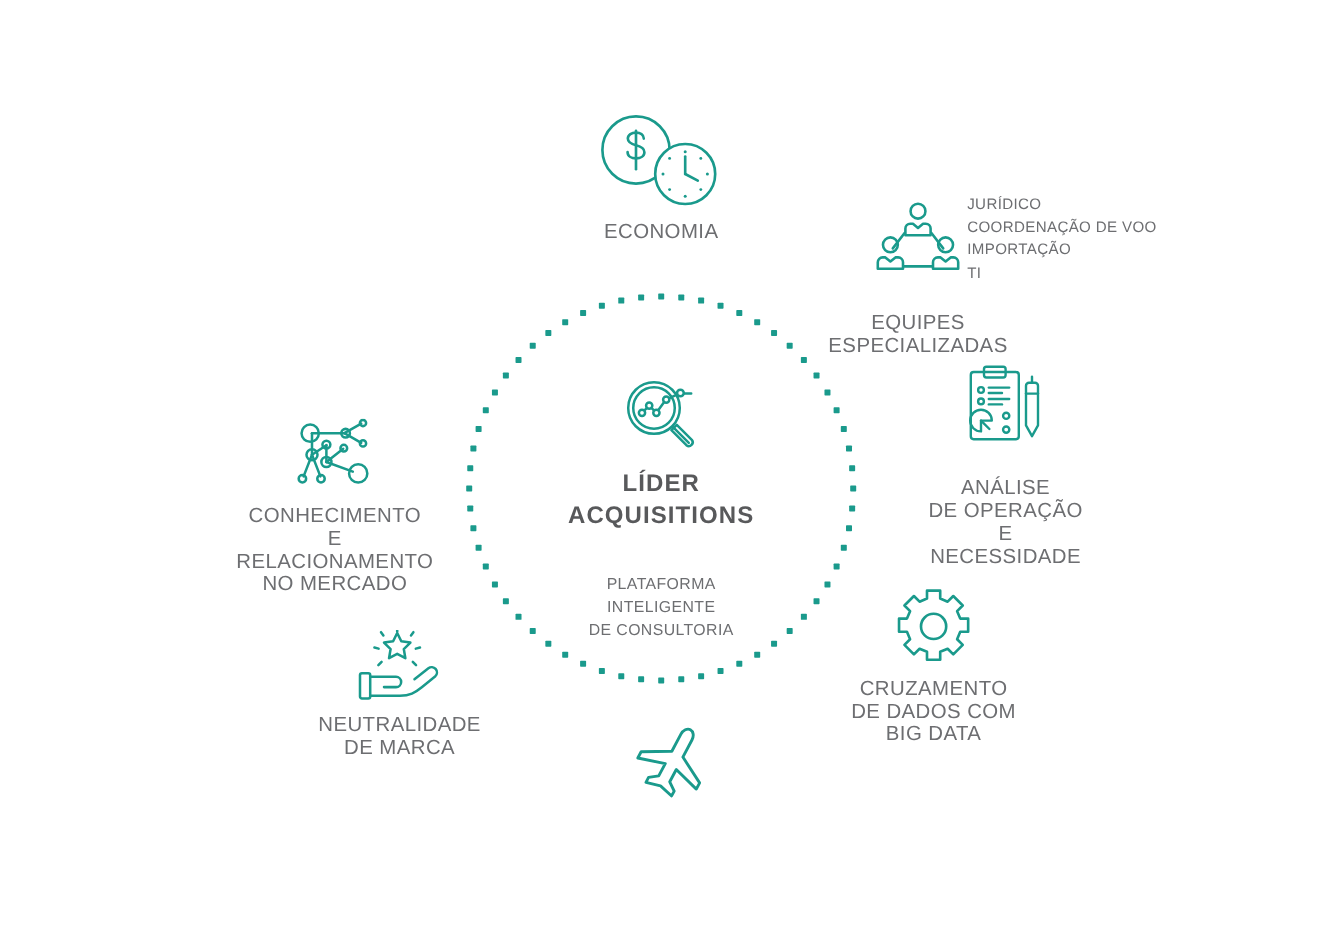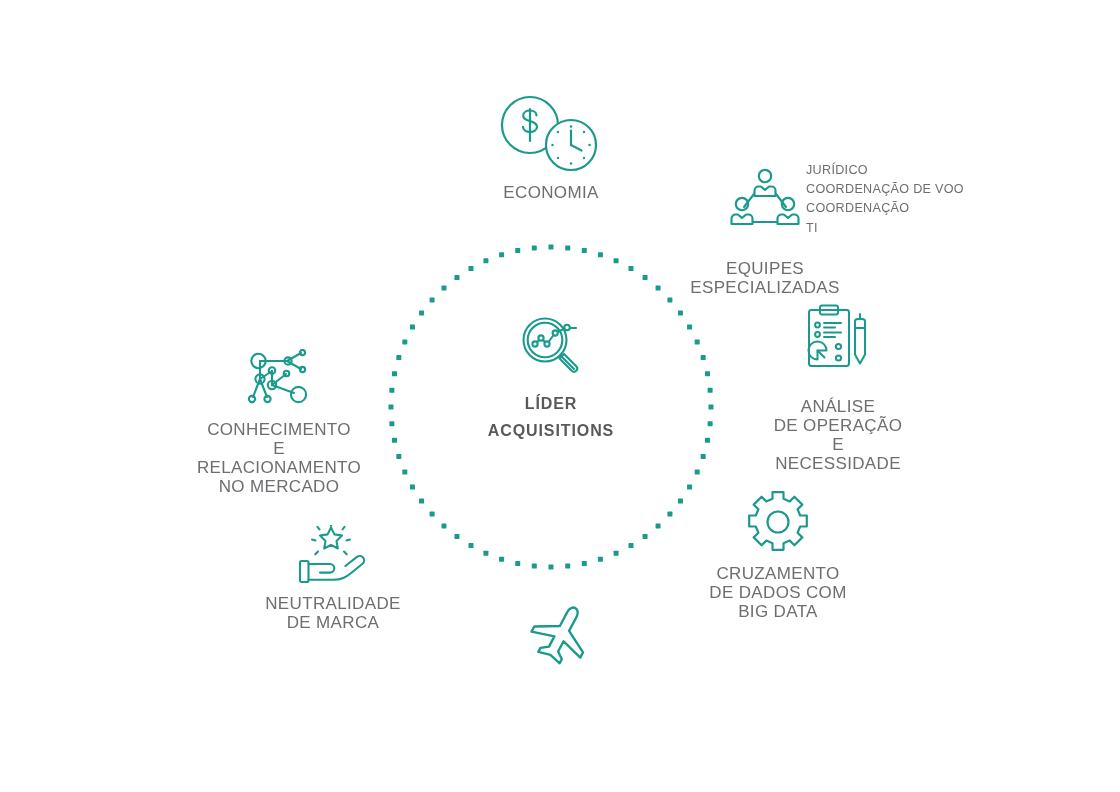--- a/index.html
+++ b/index.html
@@ -69,21 +69,21 @@
     line-height: 0;
   }
   #center-title {
     position: absolute;
     left: 0;
     top: 153px;
     width: 340px;
     text-align: center;
     color: #58595b;
     font-weight: bold;
-    font-size: 16px;
+    font-size: 20px;
     letter-spacing: 0.9px;
     line-height: 27px;
     white-space: pre-line;
   }
   #center-subtitle {
     position: absolute;
     left: 0;
     top: 240px;
     width: 340px;
     text-align: center;
@@ -190,20 +190,23 @@
         <circle cx="21" cy="35" r="2.6" fill="#ffffff"></circle>
         <circle cx="27" cy="29" r="2.6" fill="#ffffff"></circle>
         <circle cx="33" cy="35" r="2.6" fill="#ffffff"></circle>
         <circle cx="41.2" cy="24" r="2.6" fill="#ffffff"></circle>
         <circle cx="53" cy="18.5" r="2.8" fill="#ffffff"></circle>
       </svg>
     </div>
 
     <div id="center-title">LÍDER
 ACQUISITIONS</div>
+    <div id="center-subtitle">PLATAFORMA
+INTELIGENTE
+DE CONSULTORIA</div>
   </div>
 
   <div class="node" style="left:471px; top:92px; width:160px;">
     <div class="icon">
       <svg width="112" height="82" viewBox="0 0 112 82" fill="none" stroke="#1a9a8c" stroke-width="2.2" stroke-linecap="round" stroke-linejoin="round">
         <circle cx="35" cy="33" r="28"></circle>
         <path d="M35 17 V49"></path>
         <path d="M41.5 23.5 c0-3.2-3-5-6.5-5 s-6.8 1.8-6.8 5 c0 3.4 3.4 4.7 6.8 5.6 c3.6 0.9 7 2.2 7 5.7 c0 3.3-3.2 5.2-7 5.2 s-7-1.9-7-5.2"></path>
         <circle cx="76" cy="53" r="25" fill="#ffffff"></circle>
         <path d="M76 53 V38.5"></path>
@@ -235,21 +238,21 @@
         <path d="M48.5 58 v-5.5 a4 4 0 0 1 4-4 h2.3 l4.2 3.4 l4.2-3.4 h2.3 a4 4 0 0 1 4 4 V58 Z"></path>
       </svg>
     </div>
     <div class="label">EQUIPES
 ESPECIALIZADAS</div>
   </div>
 
   <div id="teams-list">
     <div>JURÍDICO</div>
     <div>COORDENAÇÃO DE VOO</div>
-    <div>COORDENAÇÃO</div>
+    <div>IMPORTAÇÃO</div>
     <div>TI</div>
   </div>
 
   <div class="node" style="left:767px; top:304px; width:142px;gap:20px;">
     <div class="icon">
       <svg width="62" height="64" viewBox="0 0 62 64" fill="none" stroke="#1a9a8c" stroke-width="2" stroke-linecap="round" stroke-linejoin="round">
         <rect x="2" y="6" width="40" height="56" rx="2.4"></rect>
         <rect x="13" y="1.6" width="18" height="9" rx="2"></rect>
         <circle cx="10.5" cy="21" r="2.4"></circle>
         <path d="M17 19 H34"></path>

